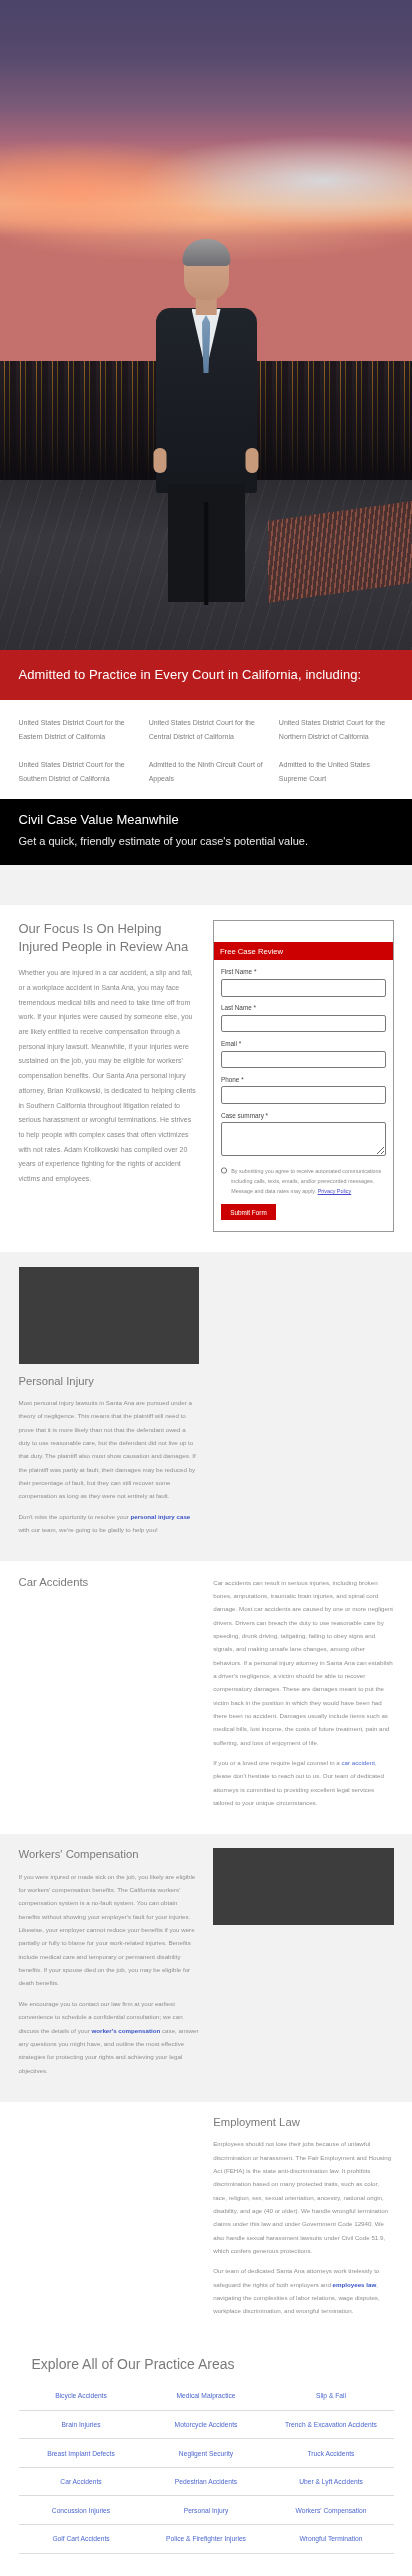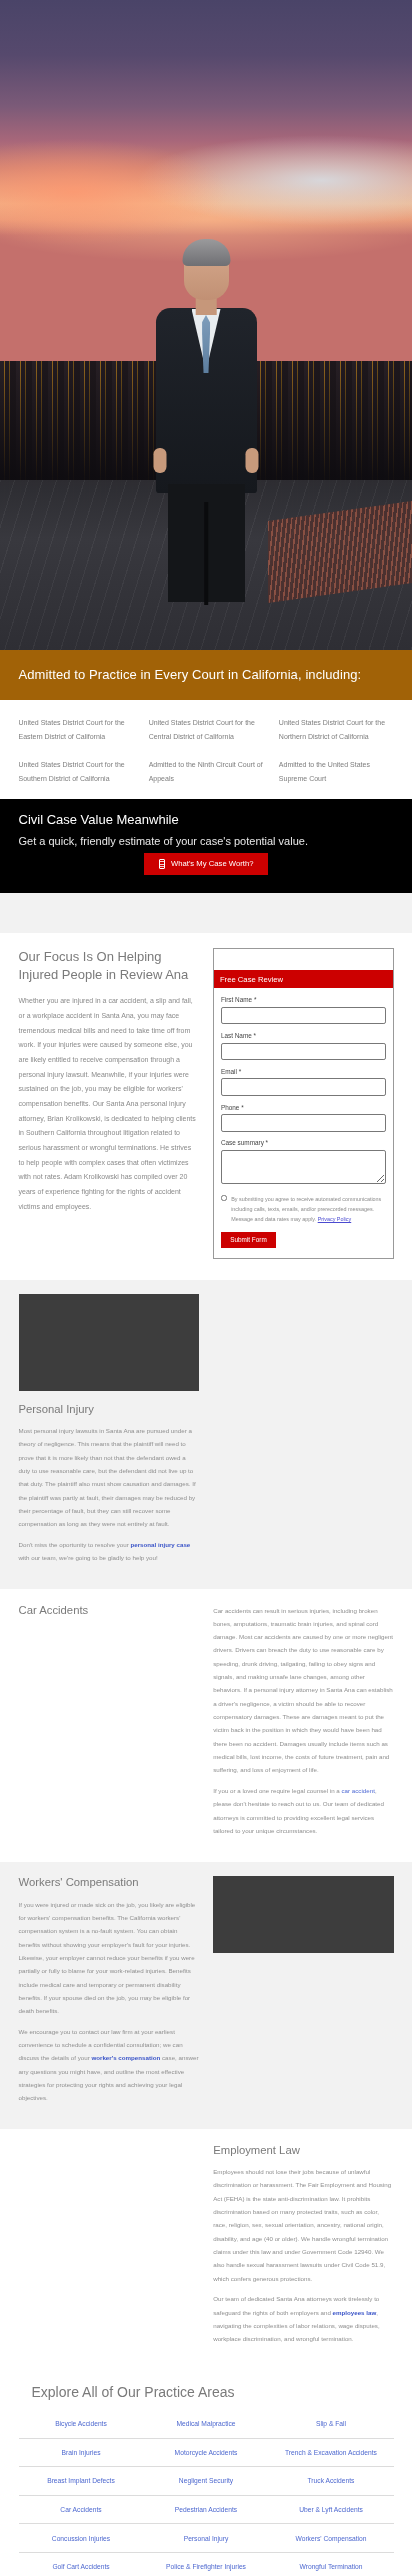--- a/index.html
+++ b/index.html
@@ -102,21 +102,21 @@
     width:3.6px; height:103px; background:#0a0b0d;
   }
   .att-hand-l, .att-hand-r{
     position:absolute; top:206px; width:13.4px; height:25px; border-radius:6.2px;
     background:#c89a7c;
   }
   .att-hand-l{ left:-2.1px; }
   .att-hand-r{ right:-2.1px; }
 
   
-  .band-black{ background:#a16207; color:#ffffff; padding:13.4px 18.5px; }
+  .band-black{ background:#b91c1c; color:#ffffff; padding:13.4px 18.5px; }
   .band-black h2{
     font-weight:400; font-size:13px; letter-spacing:0.1px; line-height:1.3;
   }
   .admitted-band{ height:50px; display:flex; align-items:center; }
 
   .courts{
     background:#ffffff; padding:15.5px 18.5px 13.4px;
     display:grid; grid-template-columns:repeat(3,1fr); gap:14.4px 15.5px;
   }
   .court{ font-size:7px; line-height:2.0; color:#7d7d7d; font-weight:300; }
@@ -236,26 +236,20 @@
   <div class="court">United States District Court for the Central District of California</div>
   <div class="court">United States District Court for the Northern District of California</div>
   <div class="court">United States District Court for the Southern District of California</div>
   <div class="court">Admitted to the Ninth Circuit Court of Appeals</div>
   <div class="court">Admitted to the United States Supreme Court</div>
 </section>
 
 <section class="estimator">
   <h2>Civil Case Value Meanwhile</h2>
   <p>Get a quick, friendly estimate of your case's potential value.</p>
-  <div class="est-btn-wrap">
-    <button class="est-btn">
-      <span class="calc-ico"></span>
-      <span>What's My Case Worth?</span>
-    </button>
-  </div>
 </section>
 
 <div class="gap-gray"></div>
 
 <section class="focus-wrap">
   <div class="focus">
     <h2>Our Focus Is On Helping Injured People in Review Ana</h2>
     <p>Whether you are injured in a car accident, a slip and fall, or a workplace accident in Santa Ana, you may face tremendous medical bills and need to take time off from work. If your injuries were caused by someone else, you are likely entitled to receive compensation through a personal injury lawsuit. Meanwhile, if your injuries were sustained on the job, you may be eligible for workers' compensation benefits. Our Santa Ana personal injury attorney, Brian Krolikowski, is dedicated to helping clients in Southern California throughout litigation related to serious harassment or wrongful terminations. He strives to help people with complex cases that often victimizes with not rates. Adam Krolikowski has compiled over 20 years of experience fighting for the rights of accident victims and employees.</p>
   </div>
 

